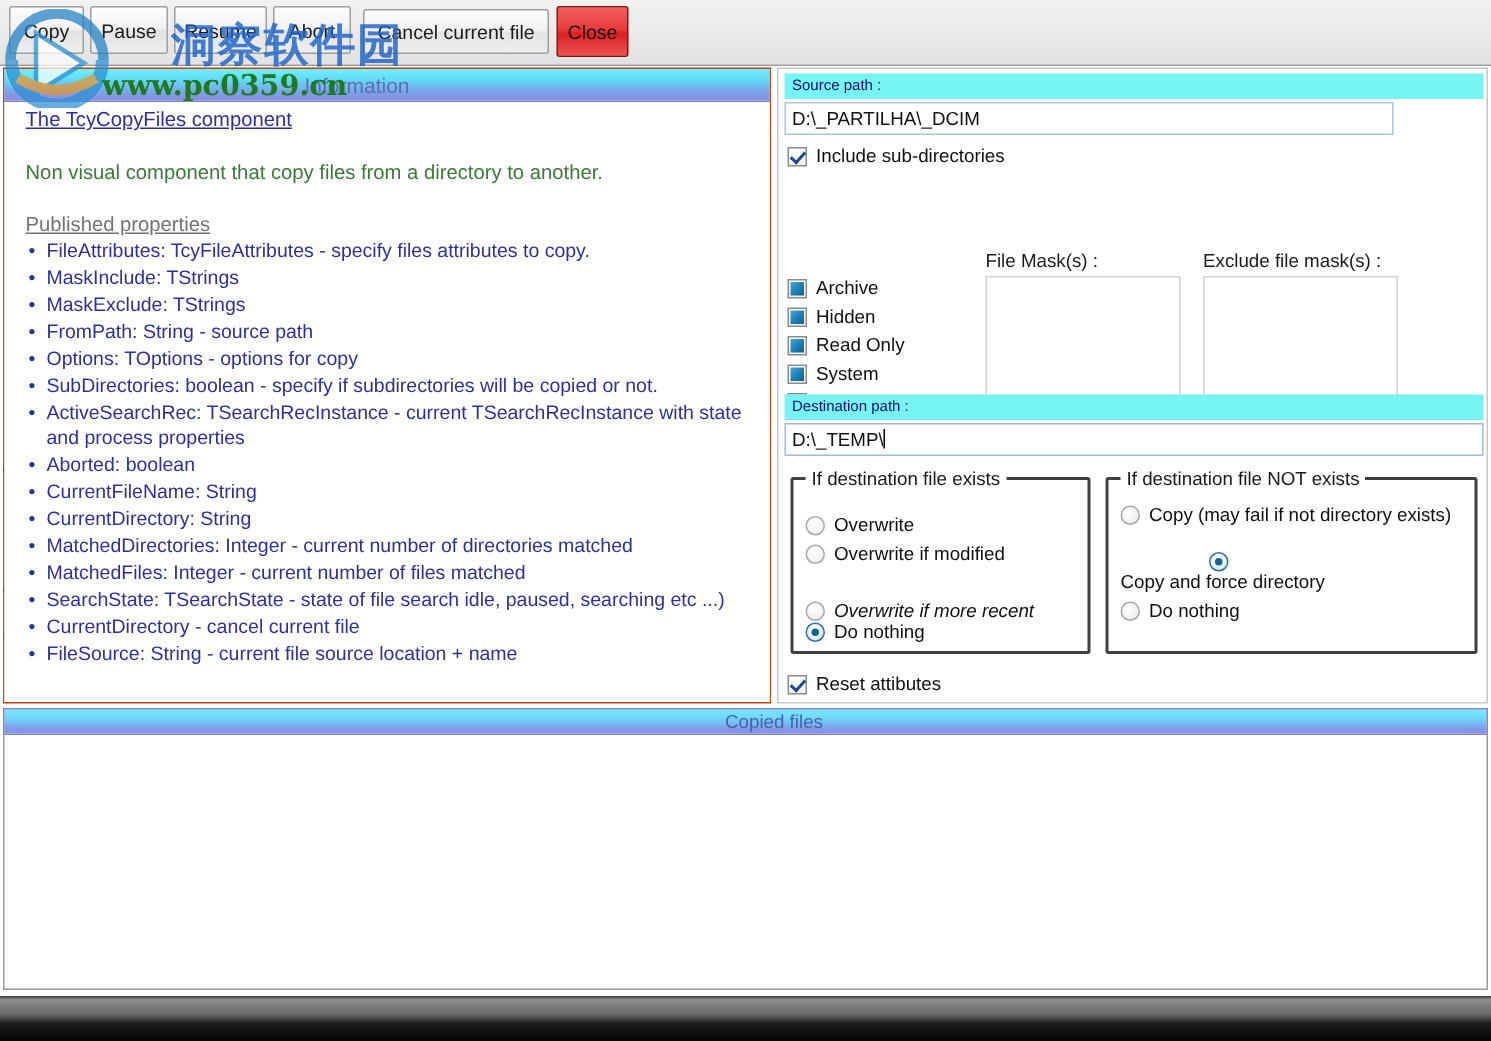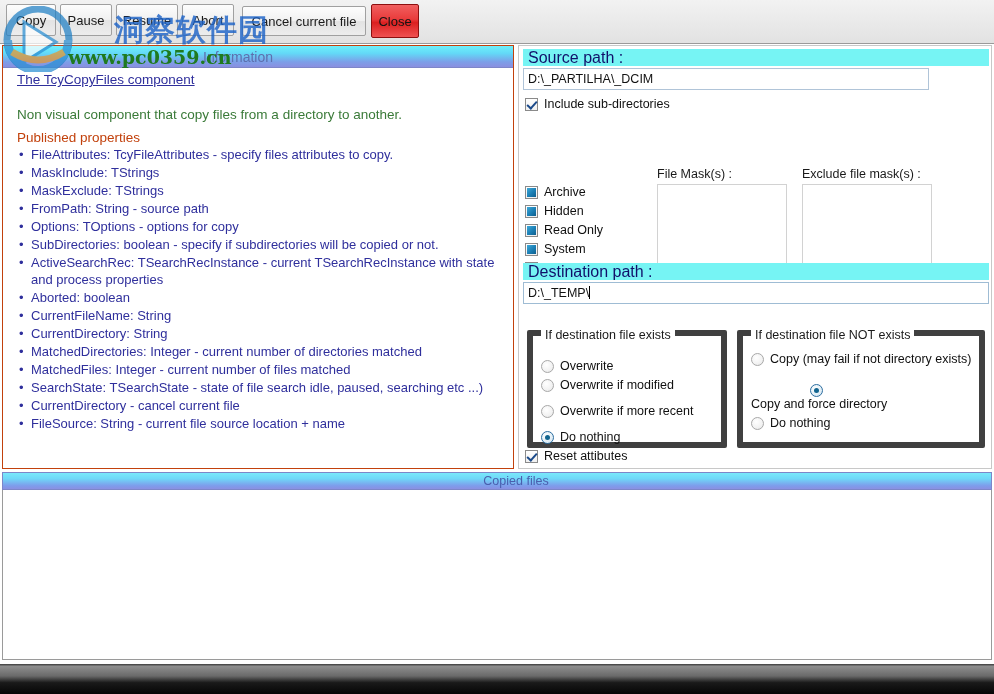--- a/index.html
+++ b/index.html
@@ -86,23 +86,24 @@
     text-decoration: underline;
     font-size: 13.5px;
     margin: 2px 0 0 0;
   }
   .info-desc {
     color: #3a7a38;
     font-size: 13.5px;
     margin: 20px 0 0 0;
   }
   .info-sub {
-    color: #c2410c;
+    color: #737373;
+    text-decoration: underline;
     font-size: 13.5px;
-    margin: 8px 0 0 0;
+    margin: 20px 0 0 0;
   }
   ul.props {
     list-style: none;
     margin: 1px 0 0 0;
     padding: 0;
   }
   ul.props li {
     position: relative;
     padding-left: 14px;
     margin: 0 0 1px 0;
@@ -193,21 +194,21 @@
     width: 474px; height: 424px;
     box-sizing: border-box;
     background: #ffffff;
     border: 1px solid #c8c8c8;
   }
   .sect-header {
     position: absolute;
     box-sizing: border-box;
     background: #76f4f4;
     color: #10106a;
-    font-size: 16px;
+    font-size: 10px;
     line-height: 17px;
     padding-left: 5px;
     height: 17px;
     white-space: nowrap;
   }
   .text-input {
     position: absolute;
     box-sizing: border-box;
     background: #ffffff;
     border: 1px solid #b0c4d8;
@@ -265,23 +266,22 @@
     position: absolute;
     left: 1px; top: 1px;
     width: 9px; height: 9px;
     background: linear-gradient(135deg, #3fa9d8 0%, #1b7fb5 55%, #0f5f8e 100%);
   }
 
   
   .grp {
     position: absolute;
     box-sizing: border-box;
-    border: 6px solid #404040;
+    border: 2px solid #404040;
     border-radius: 2px;
-    margin-top: 12px;
   }
   .grp-title {
     position: absolute;
     top: -8px; left: 8px;
     background: #ffffff;
     padding: 0 4px;
     font-size: 12.5px;
     color: #1a1a1a;
     white-space: nowrap;
   }
@@ -472,21 +472,21 @@
       <span class="grp-title">If destination file exists</span>
 
       <div class="rb-row" style="left:8px; top:23px;">
         <span class="rb"></span>
         <span>Overwrite</span>
       </div>
       <div class="rb-row" style="left:8px; top:42px;">
         <span class="rb"></span>
         <span>Overwrite if modified</span>
       </div>
-      <div class="rb-row" style="left:8px; top:68px;">
+      <div class="rb-row" style="left:8px; top:80px;font-style:italic;">
         <span class="rb"></span>
         <span>Overwrite if more recent</span>
       </div>
       <div class="rb-row" style="left:8px; top:94px;">
         <span class="rb sel"></span>
         <span>Do nothing</span>
       </div>
     </div>
 
     <div class="grp" style="left:218px; top:272px; width:248px; height:118px;">

